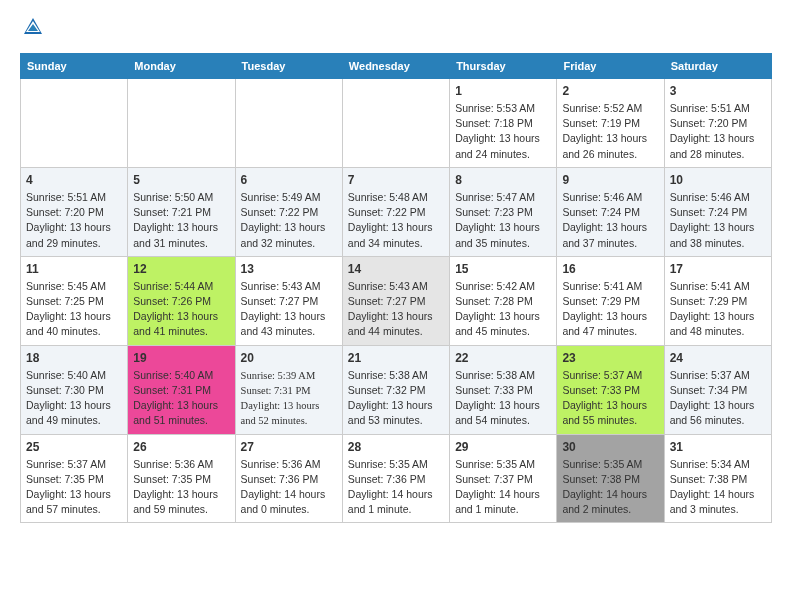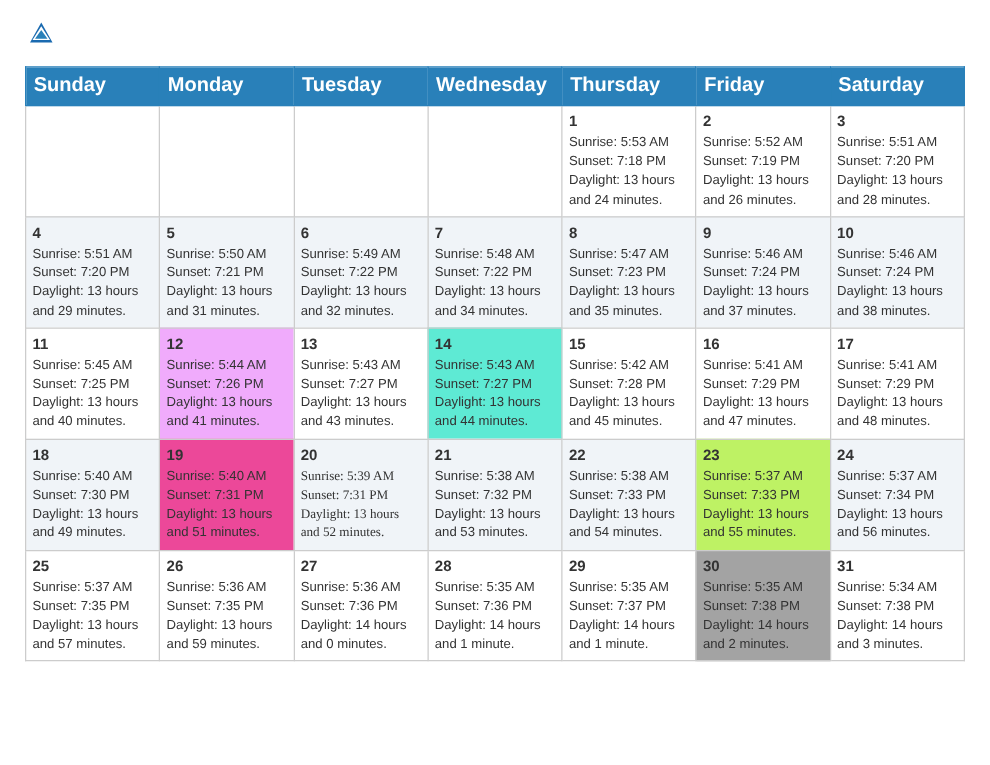--- a/index.html
+++ b/index.html
@@ -52,21 +52,21 @@
       width: 100%;
       border-collapse: collapse;
       margin-top: 10px;
       font-size: 11px;
     }
     .calendar th {
       background-color: #2980b9;
       color: #fff;
       text-align: left;
       padding: 6px 6px;
-      font-size: 16px;
+      font-size: 11px;
       font-weight: bold;
       border: 1px solid #2980b9;
     }
     .calendar td {
       vertical-align: top;
       border: 1px solid #ccc;
       padding: 5px 5px;
       width: 107px;
       height: 80px;
       background: #fff;
@@ -195,33 +195,33 @@
 Daylight: 13 hours and 38 minutes.</div>
         </td>
       </tr>
       <tr>
         <td style="background: rgb(255, 255, 255);">
           <span class="day-num">11</span>
           <div class="day-info" style="white-space: pre-line;">Sunrise: 5:45 AM
 Sunset: 7:25 PM
 Daylight: 13 hours and 40 minutes.</div>
         </td>
-        <td style="background: #f0abfc; margin-top: 47px;">
+        <td style="background: #bef264; margin-top: 47px;">
           <span class="day-num">12</span>
           <div class="day-info" style="white-space: pre-line;">Sunrise: 5:44 AM
 Sunset: 7:26 PM
 Daylight: 13 hours and 41 minutes.</div>
         </td>
         <td style="background: rgb(255, 255, 255);">
           <span class="day-num">13</span>
           <div class="day-info" style="white-space: pre-line;">Sunrise: 5:43 AM
 Sunset: 7:27 PM
 Daylight: 13 hours and 43 minutes.</div>
         </td>
-        <td style="background: #5eead4;">
+        <td style="background: #e5e5e5;">
           <span class="day-num">14</span>
           <div class="day-info" style="white-space: pre-line;">Sunrise: 5:43 AM
 Sunset: 7:27 PM
 Daylight: 13 hours and 44 minutes.</div>
         </td>
         <td style="background: rgb(255, 255, 255);">
           <span class="day-num">15</span>
           <div class="day-info" style="white-space: pre-line;">Sunrise: 5:42 AM
 Sunset: 7:28 PM
 Daylight: 13 hours and 45 minutes.</div>

